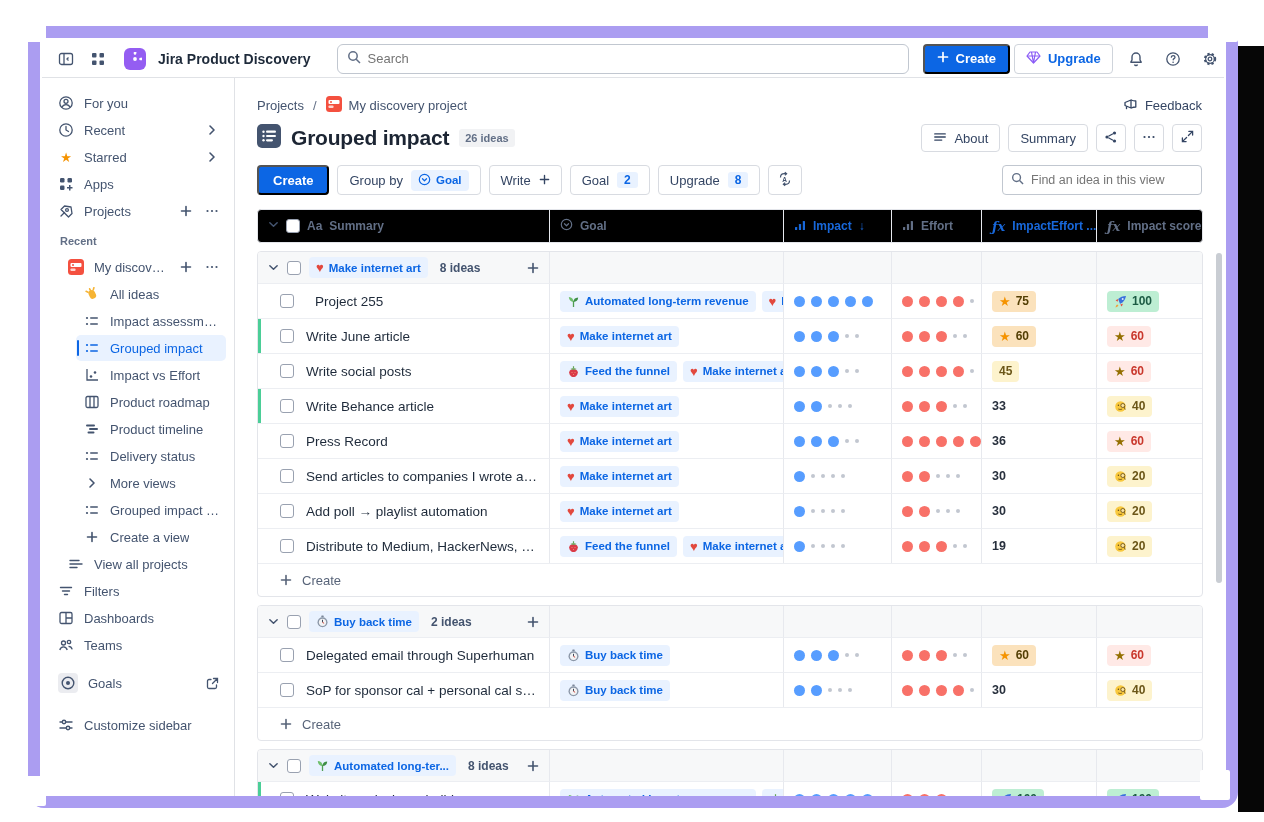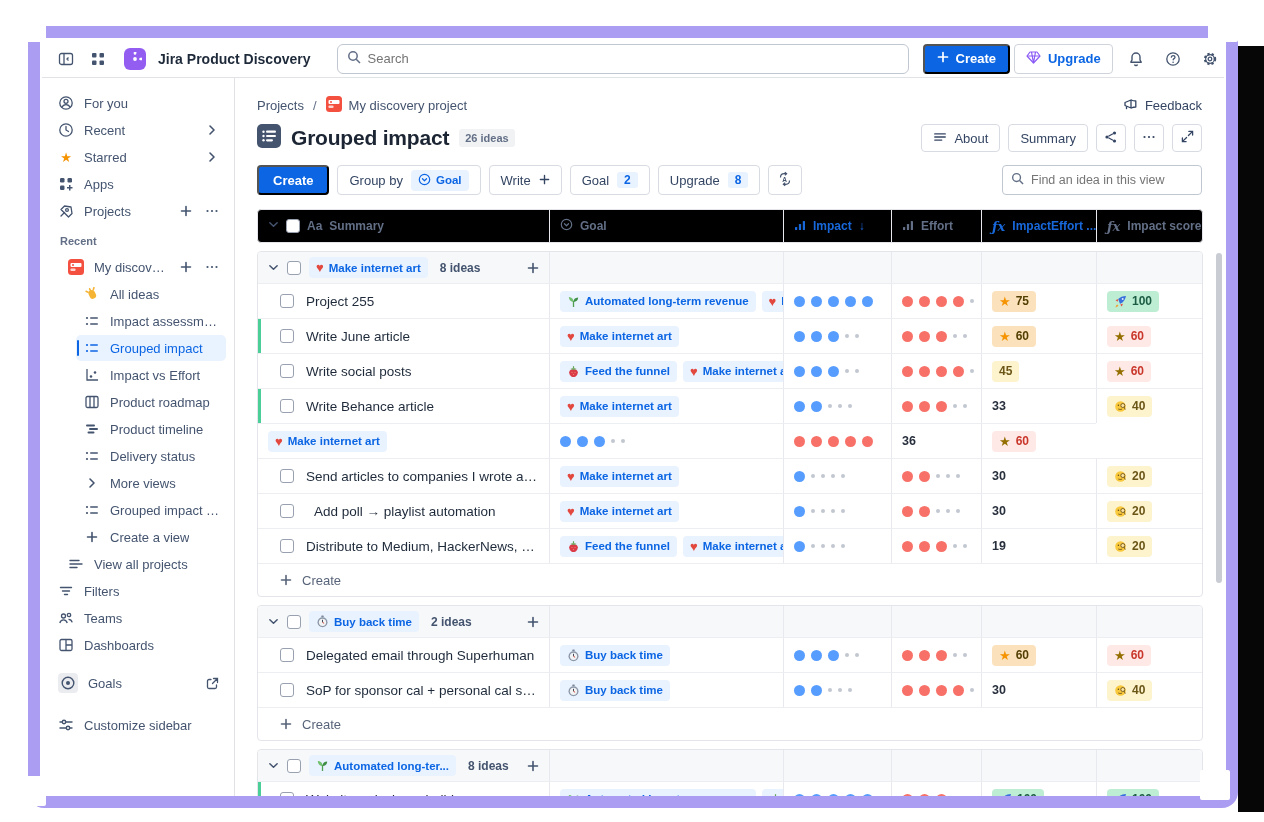--- a/index.html
+++ b/index.html
@@ -386,36 +386,36 @@
             <span class="sb-ic">
               <svg width="16" height="16" viewBox="0 0 16 16" fill="none" stroke="currentColor" stroke-width="1.4" stroke-linecap="round">
                 <path d="M2.5 4.5h11M4.5 8h7M6.5 11.5h3"></path>
               </svg>
             </span>
             <span class="sb-label">Filters</span>
           </div>
           <div class="sb-item">
             <span class="sb-ic">
               <svg width="16" height="16" viewBox="0 0 16 16" fill="none" stroke="currentColor" stroke-width="1.3">
+                <rect x="2" y="2.5" width="12" height="11" rx="1.5"></rect>
+                <path d="M8 2.5v11M8 8h6"></path>
+              </svg>
+            </span>
+            <span class="sb-label">Dashboards</span>
+          </div>
+          <div class="sb-item">
+            <span class="sb-ic">
+              <svg width="16" height="16" viewBox="0 0 16 16" fill="none" stroke="currentColor" stroke-width="1.3">
                 <circle cx="5.5" cy="6" r="2"></circle>
                 <path d="M1.8 13c.5-2 2-3.2 3.7-3.2S8.7 11 9.2 13"></path>
                 <circle cx="11" cy="5" r="1.7"></circle>
                 <path d="M10.5 9.3c1.8 0 3.2 1.2 3.7 3"></path>
               </svg>
             </span>
             <span class="sb-label">Teams</span>
-          </div>
-          <div class="sb-item">
-            <span class="sb-ic">
-              <svg width="16" height="16" viewBox="0 0 16 16" fill="none" stroke="currentColor" stroke-width="1.3">
-                <rect x="2" y="2.5" width="12" height="11" rx="1.5"></rect>
-                <path d="M8 2.5v11M8 8h6"></path>
-              </svg>
-            </span>
-            <span class="sb-label">Dashboards</span>
           </div>
           <div class="sb-item mt12">
             <span class="sb-ic goalbox">
               <svg width="16" height="16" viewBox="0 0 16 16" fill="none" stroke="currentColor" stroke-width="1.4">
                 <circle cx="8" cy="8" r="5.8"></circle>
                 <circle cx="8" cy="8" r="2" fill="currentColor" stroke="none"></circle>
               </svg>
             </span>
             <span class="sb-label">Goals</span>
             <span class="sb-trail">
@@ -621,21 +621,21 @@
                     </svg>
                   </span>
                 </div>
                 <div class="cell"></div>
                 <div class="cell"></div>
                 <div class="cell"></div>
                 <div class="cell"></div>
                 <div class="cell"></div>
               </div>
               <div class="grid-row trow">
-                <div class="cell sum-cell" style="gap: 12px;">
+                <div class="cell sum-cell" style="gap: 21px;">
                   <span class="checkbox"></span>
                   <span class="rowtext">Project 255</span>
                 </div>
                 <div class="cell" style="gap: 6px;">
                   <span class="chip goal-chip">
                     <span style="display: flex;">
                       <svg width="13" height="13" viewBox="0 0 13 13">
                         <path d="M6.5 12V6" stroke="#4f9e52" stroke-width="1.3" fill="none"></path>
                         <path d="M6.5 7C6.5 4 5 2.2 1.8 2c.2 3.2 2 4.8 4.7 5z" fill="#6fbf6b"></path>
                         <path d="M6.5 7c0-2.6 1.3-4.2 4.7-4.4-.2 2.9-1.9 4.4-4.7 4.4z" fill="#3e8e46"></path>
@@ -840,20 +840,24 @@
                         <circle cx="8.8" cy="5.5" r="2" fill="rgba(255,255,255,0.5)" stroke="#5f4617" stroke-width="0.8"></circle>
                         <path d="M10.2 7.1l1 2.6" stroke="#5f4617" stroke-width="0.8"></path>
                         <path d="M4.3 9c1.2.6 2.6.6 3.8.1" stroke="#5f4617" stroke-width="0.8" fill="none"></path>
                       </svg>
                     </span>
                     <span>40</span>
                   </span>
                 </div>
               </div>
               <div class="grid-row trow">
+                <div class="cell sum-cell" style="gap: 12px;">
+                  <span class="checkbox"></span>
+                  <span class="rowtext">Press Record</span>
+                </div>
                 <div class="cell" style="gap: 6px;">
                   <span class="chip goal-chip">
                     <span style="display: flex;">
                       <span class="g-heart">♥</span>
                     </span>
                     <span>Make internet art</span>
                   </span>
                 </div>
                 <div class="cell">
                   <span class="dots">
@@ -928,21 +932,21 @@
                         <circle cx="8.8" cy="5.5" r="2" fill="rgba(255,255,255,0.5)" stroke="#5f4617" stroke-width="0.8"></circle>
                         <path d="M10.2 7.1l1 2.6" stroke="#5f4617" stroke-width="0.8"></path>
                         <path d="M4.3 9c1.2.6 2.6.6 3.8.1" stroke="#5f4617" stroke-width="0.8" fill="none"></path>
                       </svg>
                     </span>
                     <span>20</span>
                   </span>
                 </div>
               </div>
               <div class="grid-row trow">
-                <div class="cell sum-cell" style="gap: 20px;">
+                <div class="cell sum-cell" style="gap: 12px;">
                   <span class="checkbox"></span>
                   <span class="rowtext">Add poll → playlist automation</span>
                 </div>
                 <div class="cell" style="gap: 6px;">
                   <span class="chip goal-chip">
                     <span style="display: flex;">
                       <span class="g-heart">♥</span>
                     </span>
                     <span>Make internet art</span>
                   </span>

